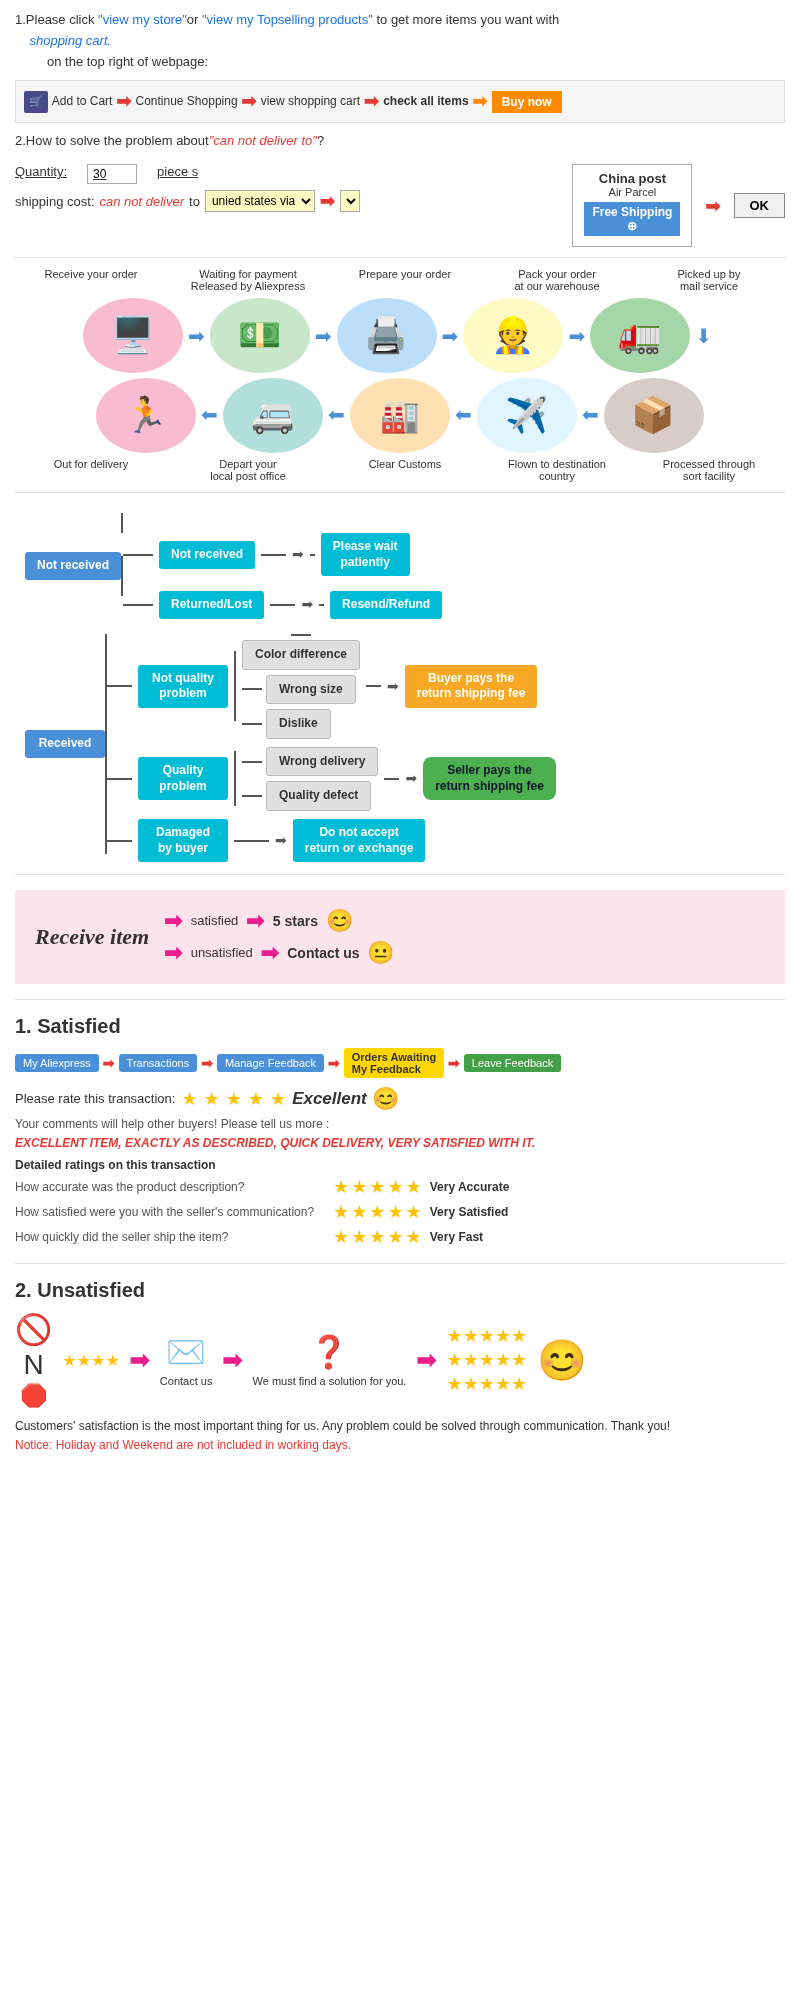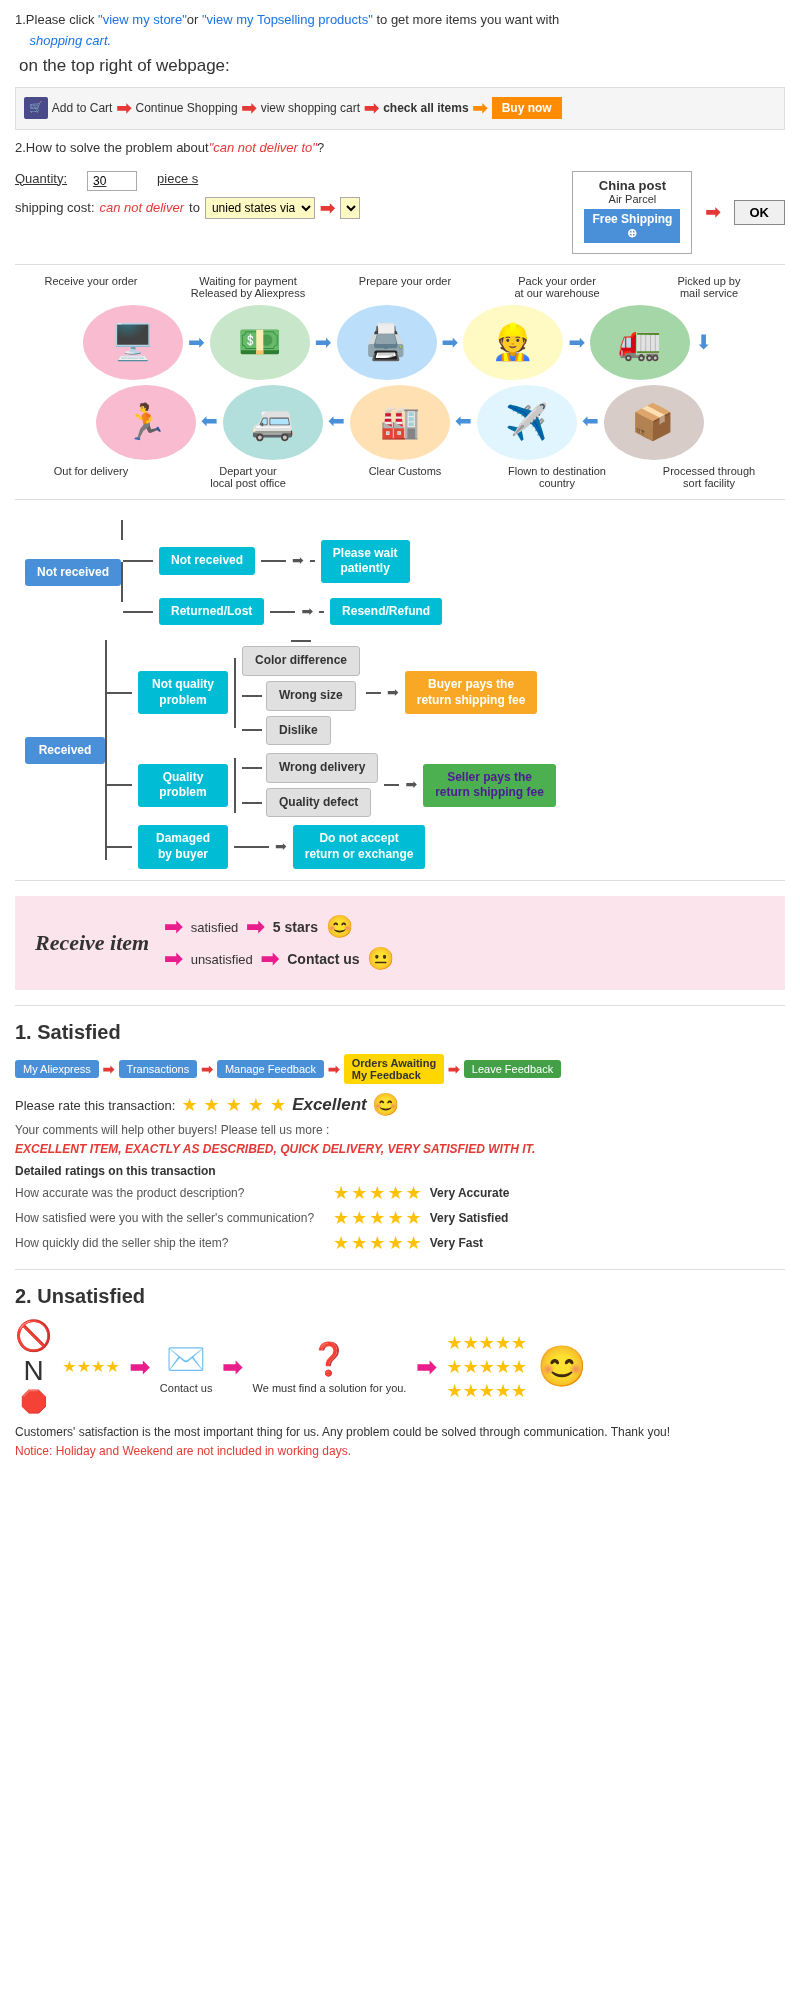--- a/index.html
+++ b/index.html
@@ -10,21 +10,21 @@
       background: #fff;
       width: 800px;
       min-height: 2000px;
     }
     .page-wrapper { padding: 10px 15px; }
 
     
     .section1 { margin-bottom: 10px; line-height: 1.6; }
     .section1 a, .link-blue { color: #1a73e8; text-decoration: none; }
     .link-red { color: #e53935; font-style: italic; }
-    .top-right-note { margin-left: 4px; margin-bottom: 5px; font-size: 17px; }
+    .top-right-note { margin-left: 32px; margin-bottom: 5px; font-size: 13px; }
 
     .cart-steps {
       display: flex;
       align-items: center;
       background: #f5f5f5;
       border: 1px solid #ddd;
       padding: 6px 8px;
       margin: 8px 0;
       gap: 4px;
       font-size: 12px;
@@ -397,21 +397,21 @@
               <div style="width:20px; height:2px; background:#555;"></div>
               <div class="flow-box fb-gray">Wrong delivery</div>
             </div>
             <div style="display:flex; align-items:center; gap:4px;">
               <div style="width:20px; height:2px; background:#555;"></div>
               <div class="flow-box fb-gray">Quality defect</div>
             </div>
           </div>
           <div style="width:15px; height:2px; background:#555;"></div>
           <span style="font-size:14px; color:#555;">➡</span>
-          <div class="flow-box" style="background:#4caf50; color:#4c1d95; min-width:100px;">Seller pays the<br>return shipping fee</div>
+          <div class="flow-box" style="background:#4caf50; color:#0f172a; min-width:100px;border-radius:8px;">Seller pays the<br>return shipping fee</div>
         </div>
 
         <div style="display:flex; align-items:center; gap:6px;">
           <div style="width:25px; height:2px; background:#555;"></div>
           <div class="flow-box fb-cyan" style="min-width:90px;">Damaged<br>by buyer</div>
           <div style="width:35px; height:2px; background:#555;"></div>
           <span style="font-size:14px; color:#555;">➡</span>
           <div class="flow-box fb-cyan">Do not accept<br>return or exchange</div>
         </div>
       </div>

